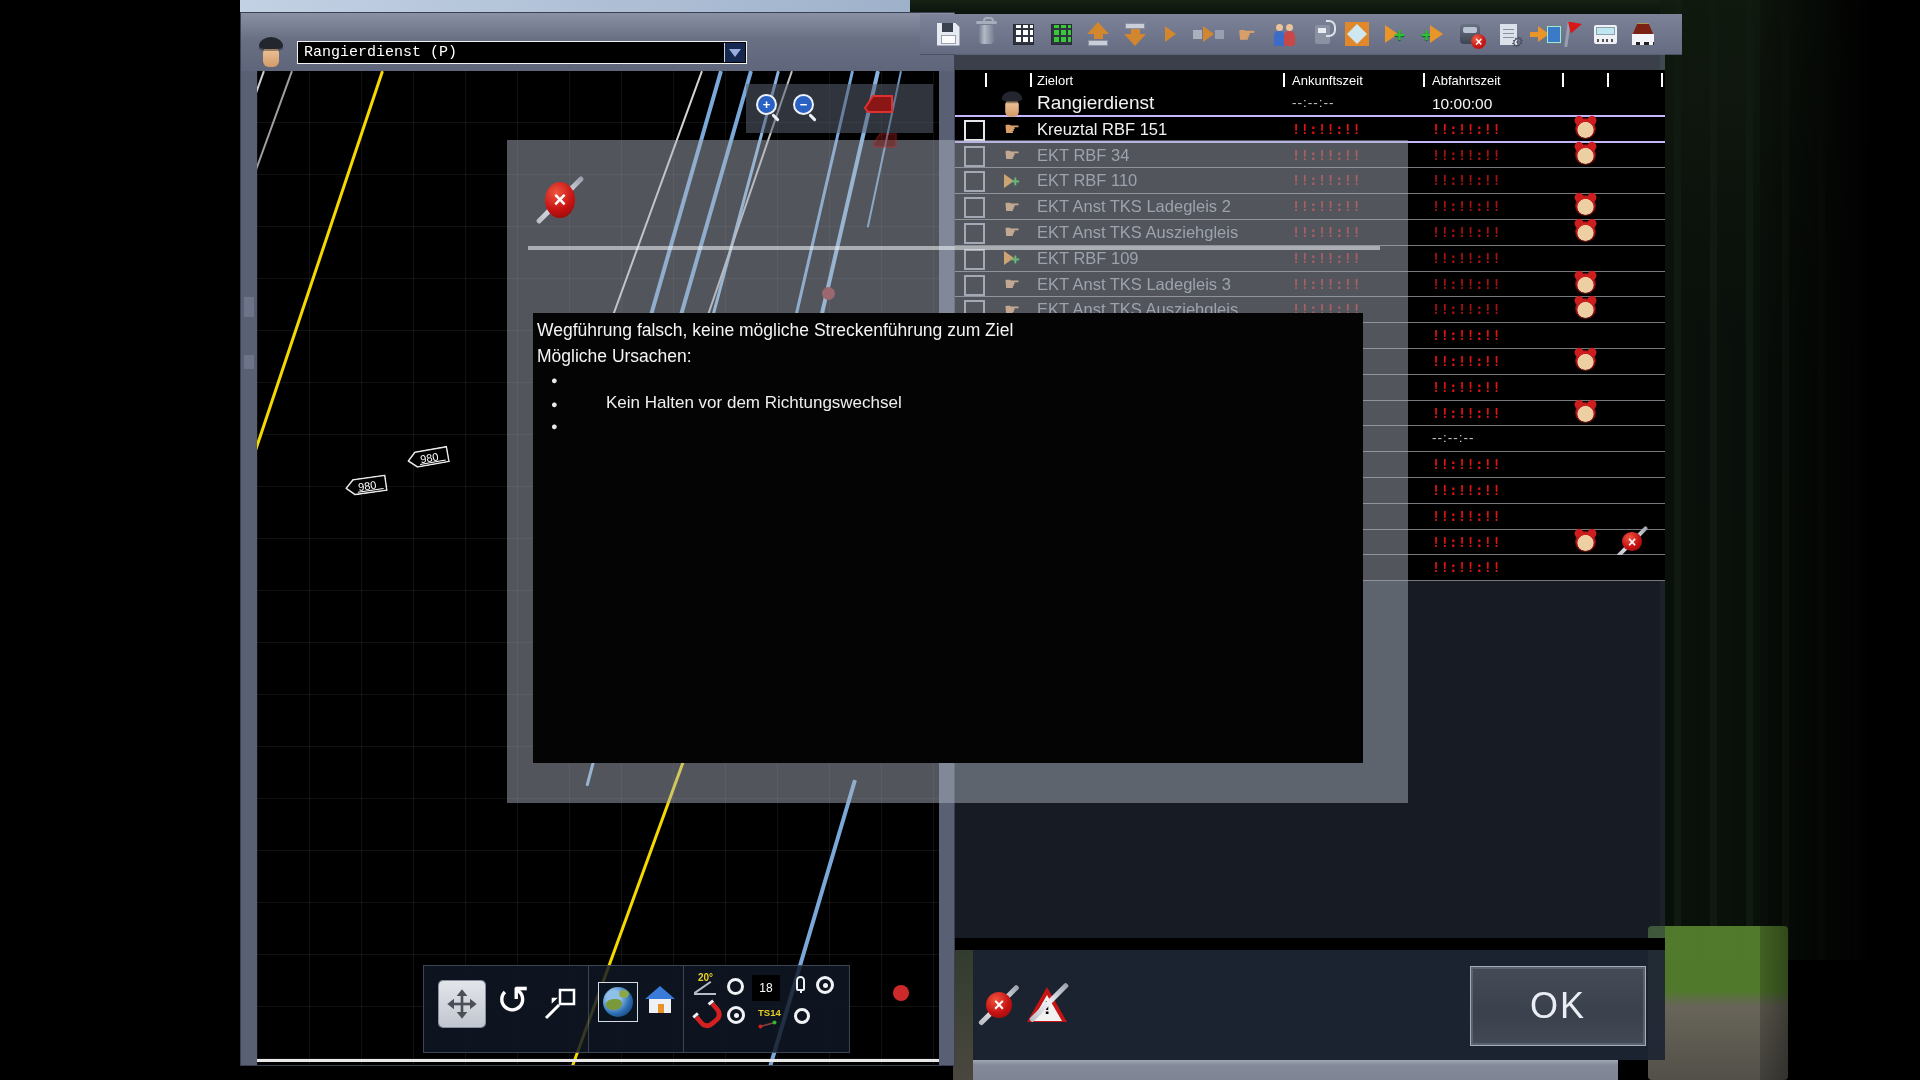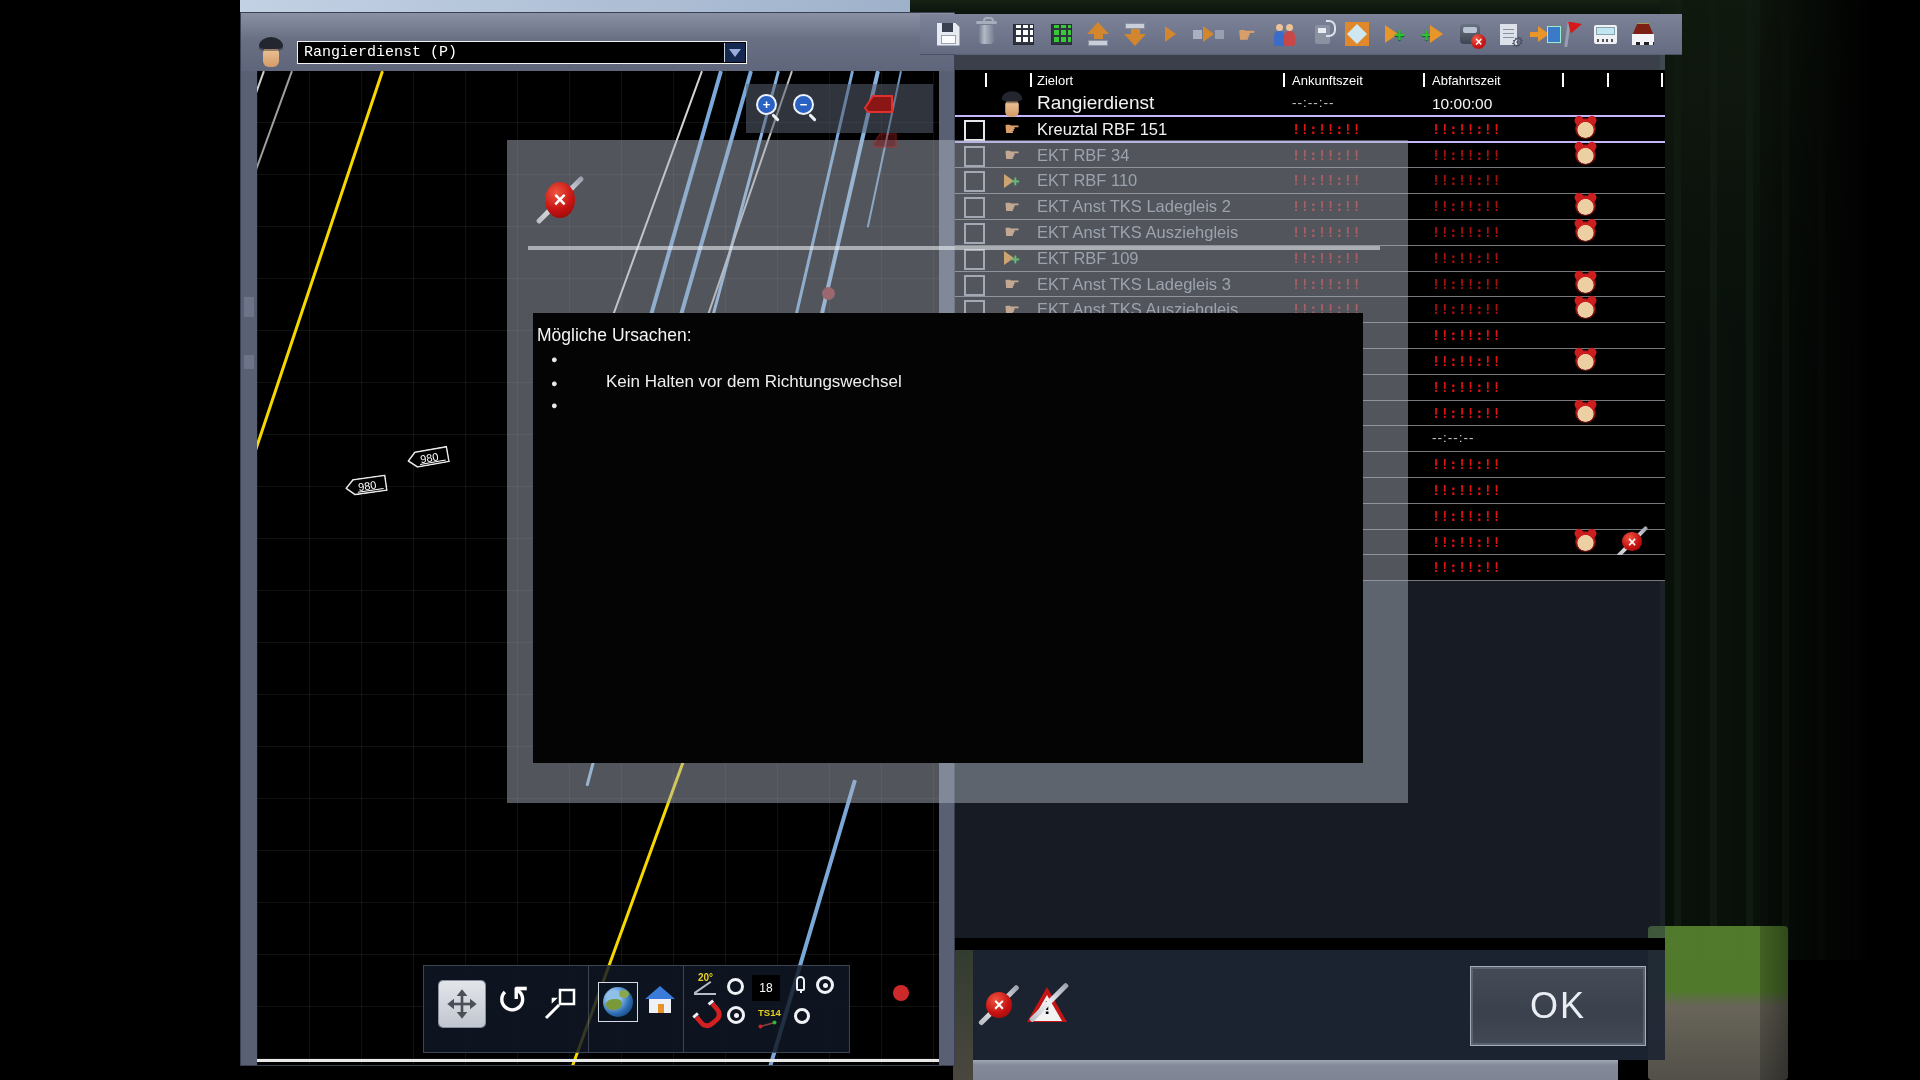--- a/index.html
+++ b/index.html
@@ -531,20 +531,21 @@
   
   <div class="abs" id="dlg-overlay"></div>
   <div class="abs" id="dlg-line"></div>
   <svg class="abs" id="ghost-trap" width="26" height="16">
     <polygon points="1,11 8,1 24,1 24,14 3,14" fill="#8a1616" stroke="#c02828" stroke-width="1.5"></polygon>
   </svg>
   <div class="abs nr" id="dlg-x">
     <span class="nrbar"></span><span class="nrc" style="font-size:22px">×</span>
   </div>
   <div class="abs" id="dlg-box">
+    <div class="t1">Wegführung falsch, keine mögliche Streckenführung zum Ziel</div>
     <div class="t2">Mögliche Ursachen:</div>
     <div class="cause">
       <span class="bu">●</span>
       </div>
     <div class="cause">
       <span class="bu">●</span>
       <span class="ct">Kein Halten vor dem Richtungswechsel</span>
       </div>
     <div class="cause">
       <span class="bu">●</span>

